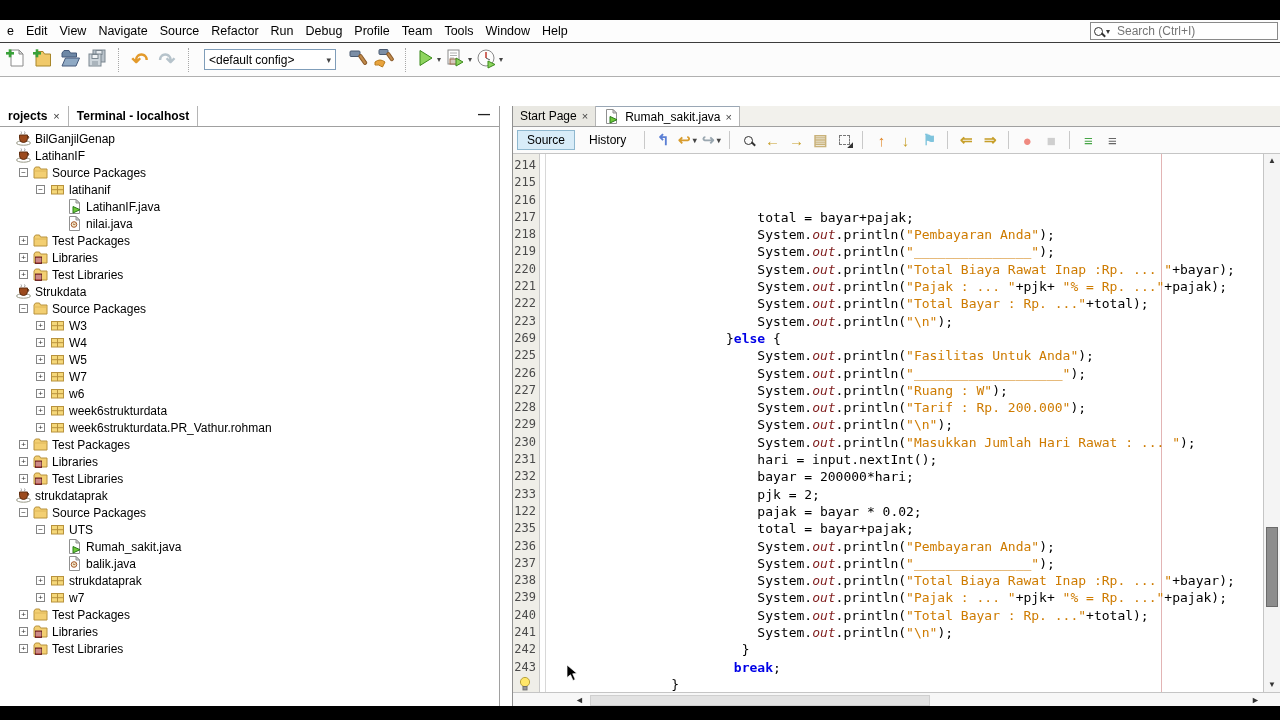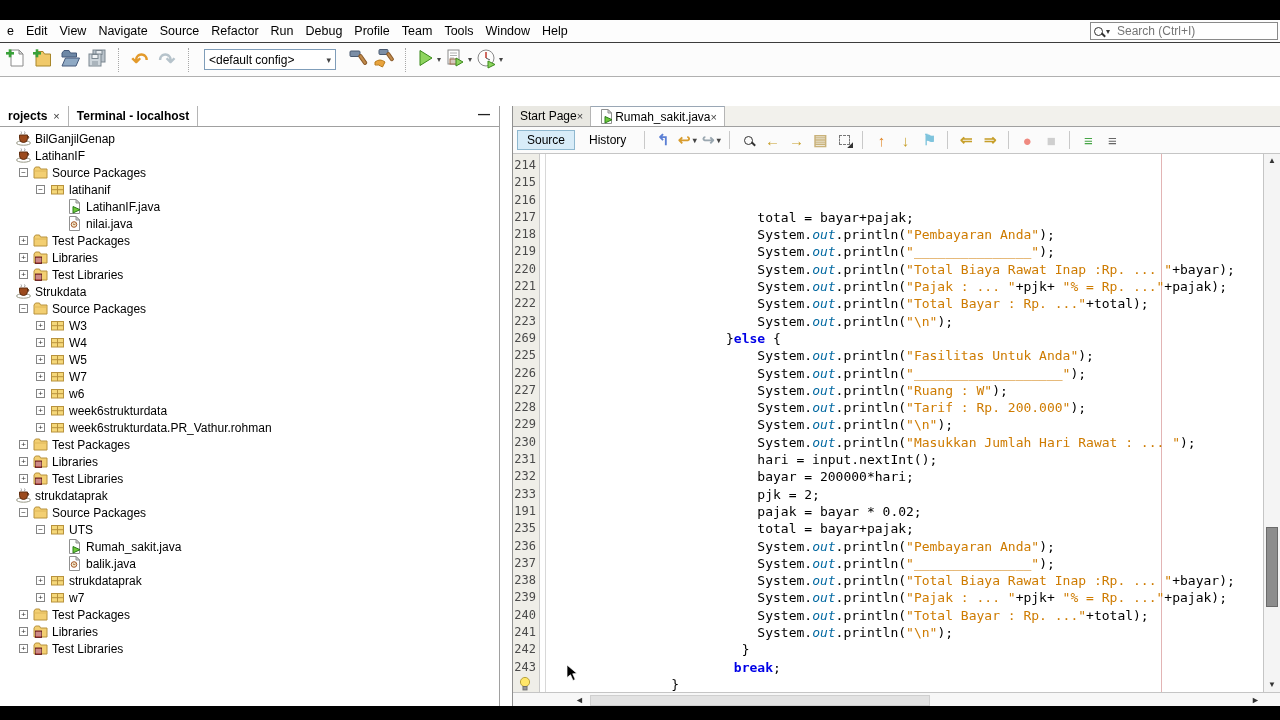--- a/index.html
+++ b/index.html
@@ -54,21 +54,21 @@
   .tree-row { height:17px; display:flex; align-items:center; font-size:12px; white-space:nowrap; }
   .t-spacer { flex:none; }
   .exp { flex:none; width:9px; height:9px; border:1px solid #848484; background:#fff; font:8px/7px "Liberation Sans",sans-serif;
          text-align:center; color:#333; margin:0 4px 0 0; }
   .exp-slot { flex:none; width:13px; }
   .t-icon { flex:none; width:17px; height:16px; display:inline-flex; align-items:center; justify-content:center; }
   .t-label { margin-left:3px; }
 
   
   .ed-tabs { height:21px; border-bottom:1px solid #a0a0a0; display:flex; background:#f2f1ec; }
-  .ed-tab { display:flex; align-items:center; padding:0 7px; border-right:1px solid #b5b5b5;
+  .ed-tab { display:flex; align-items:center; gap:5px; padding:0 7px; border-right:1px solid #b5b5b5;
             background:#e9e8e2; font-size:12px; }
   .ed-tab.active { background:#fff; border-top:1px solid #9aa7b5; }
   .ed-tab .close-x { font-size:11px; color:#444; }
 
   
   .ed-toolbar { height:27px; border-bottom:1px solid #c5c5c5; display:flex; align-items:center; gap:4px; padding-left:4px; background:#fbfbfb; }
   .view-btn { padding:2px 9px; font-size:12px; border:1px solid transparent; }
   .view-btn.active { background:#d8ecf8; border:1px solid #8fb8cf; }
   .et-sep { width:1px; height:18px; border-left:1px solid #c9c9c9; margin:0 4px; }
   .et-icon { min-width:20px; height:20px; display:flex; align-items:center; justify-content:center; font-size:15px; font-weight:bold; }
@@ -83,21 +83,21 @@
   .g-row { height:17.3px; }
   .g-row.bulb { text-align:center; padding-right:0; }
   .gutter-strip { width:6px; flex:none; background:#fff; border-right:1px solid #d8d8d8; }
   .code { flex:1; position:relative; font:13px/17.3px "DejaVu Sans Mono", monospace;
           padding-top:3px; white-space:pre; overflow:hidden; background:#fff; }
   .margin-line { position:absolute; left:615px; top:0; bottom:0; width:1px; background:#e2b4b4; }
   .c-line { height:17.3px; position:relative; z-index:1; }
   .p   { color:#000; }
   .kw  { color:#0000e6; font-weight:bold; }
   .str { color:#ce7b00; }
-  .fld { color:#0369a1; font-style:italic;text-align:right; }
+  .fld { color:#7f1d1d; font-style:italic;text-align:right; }
 
   
   .vscroll { width:17px; flex:none; border-left:1px solid #c5c5c5; background:#f4f4f4; position:relative; }
   .vs-up, .vs-down { position:absolute; left:0; width:16px; height:14px; text-align:center; font-size:8px; color:#333; line-height:14px; }
   .vs-up { top:0; } .vs-down { bottom:0; }
   .vs-thumb { position:absolute; left:2px; top:373px; width:12px; height:80px; background:#8d8d8d; border:1px solid #6a6a6a; }
   .hscroll { height:15px; border-top:1px solid #c5c5c5; background:#f7f7f7; display:flex; align-items:center; position:relative; }
   .hs-left { margin-left:62px; font-size:9px; color:#333; }
   .hs-thumb { margin-left:6px; width:340px; height:11px; background:#e2e2e2; border:1px solid #cfcfcf; }
   .hs-right { position:absolute; right:20px; font-size:9px; color:#333; }
@@ -700,21 +700,21 @@
           <div class="g-row">269</div>
           <div class="g-row">225</div>
           <div class="g-row">226</div>
           <div class="g-row">227</div>
           <div class="g-row">228</div>
           <div class="g-row">229</div>
           <div class="g-row">230</div>
           <div class="g-row">231</div>
           <div class="g-row">232</div>
           <div class="g-row">233</div>
-          <div class="g-row">191</div>
+          <div class="g-row">122</div>
           <div class="g-row">235</div>
           <div class="g-row">236</div>
           <div class="g-row">237</div>
           <div class="g-row">238</div>
           <div class="g-row">239</div>
           <div class="g-row">240</div>
           <div class="g-row">241</div>
           <div class="g-row">242</div>
           <div class="g-row">243</div>
           <div class="g-row bulb"><svg width="14" height="15" viewBox="0 0 14 15">

